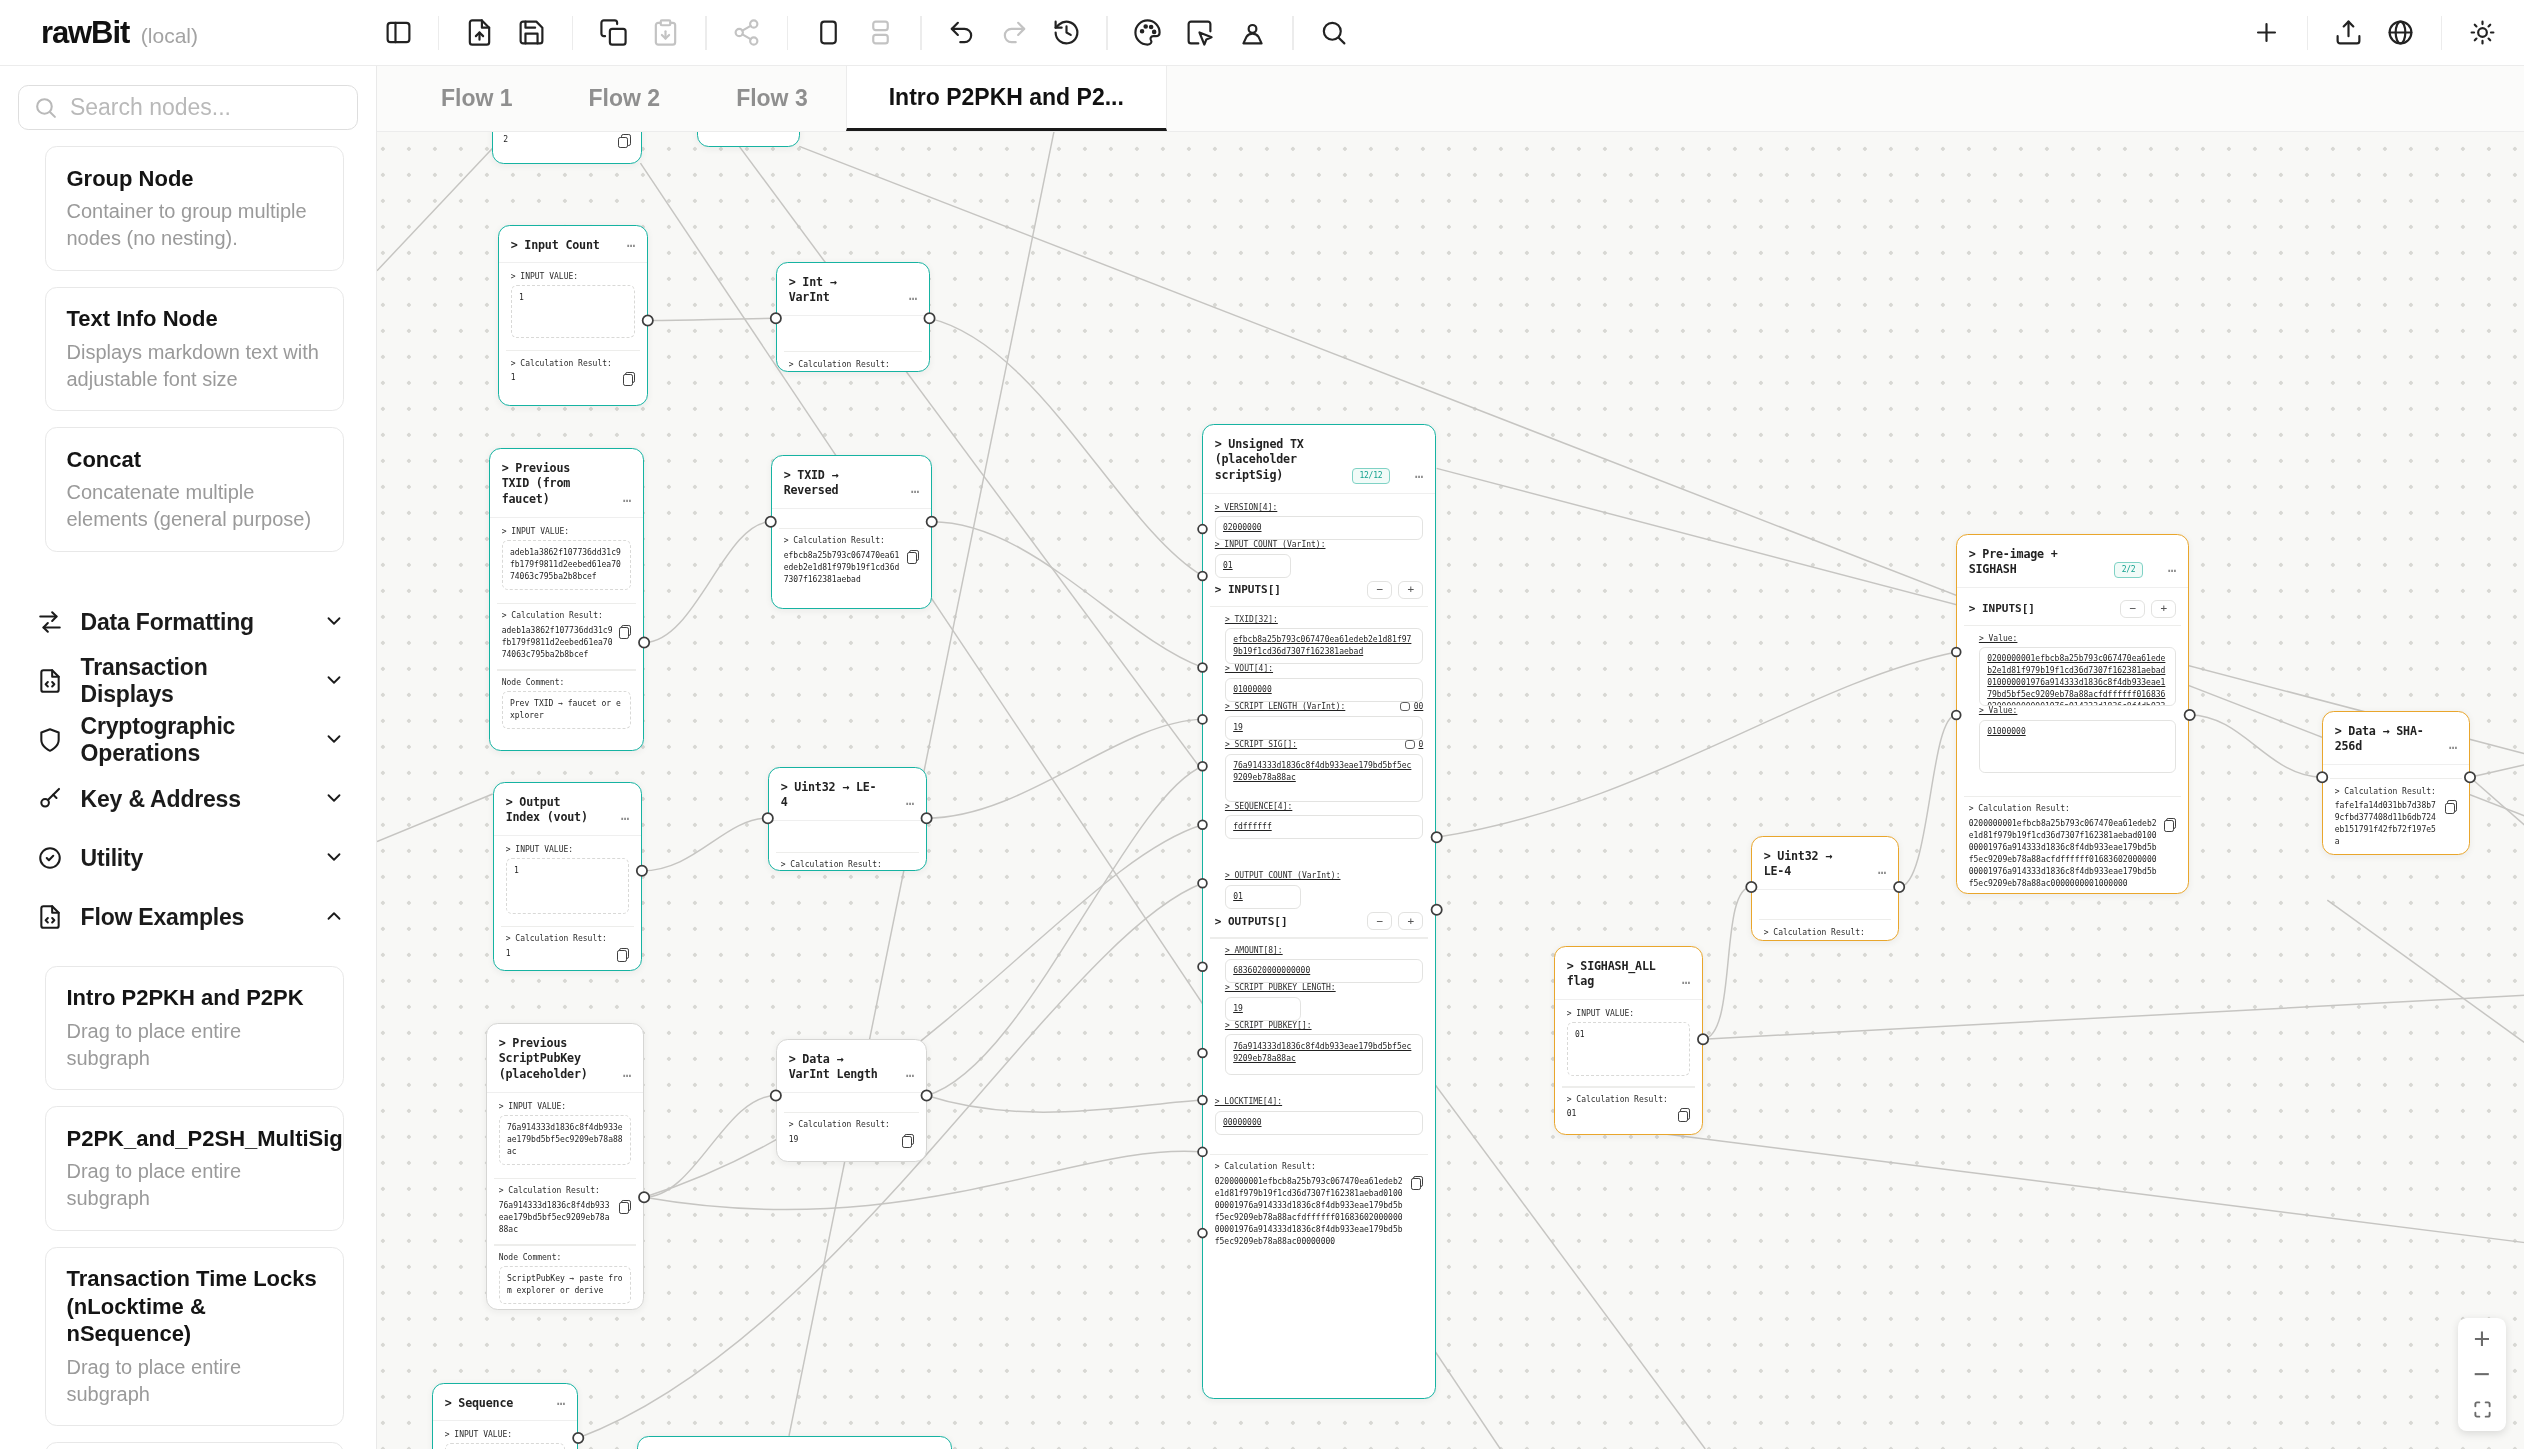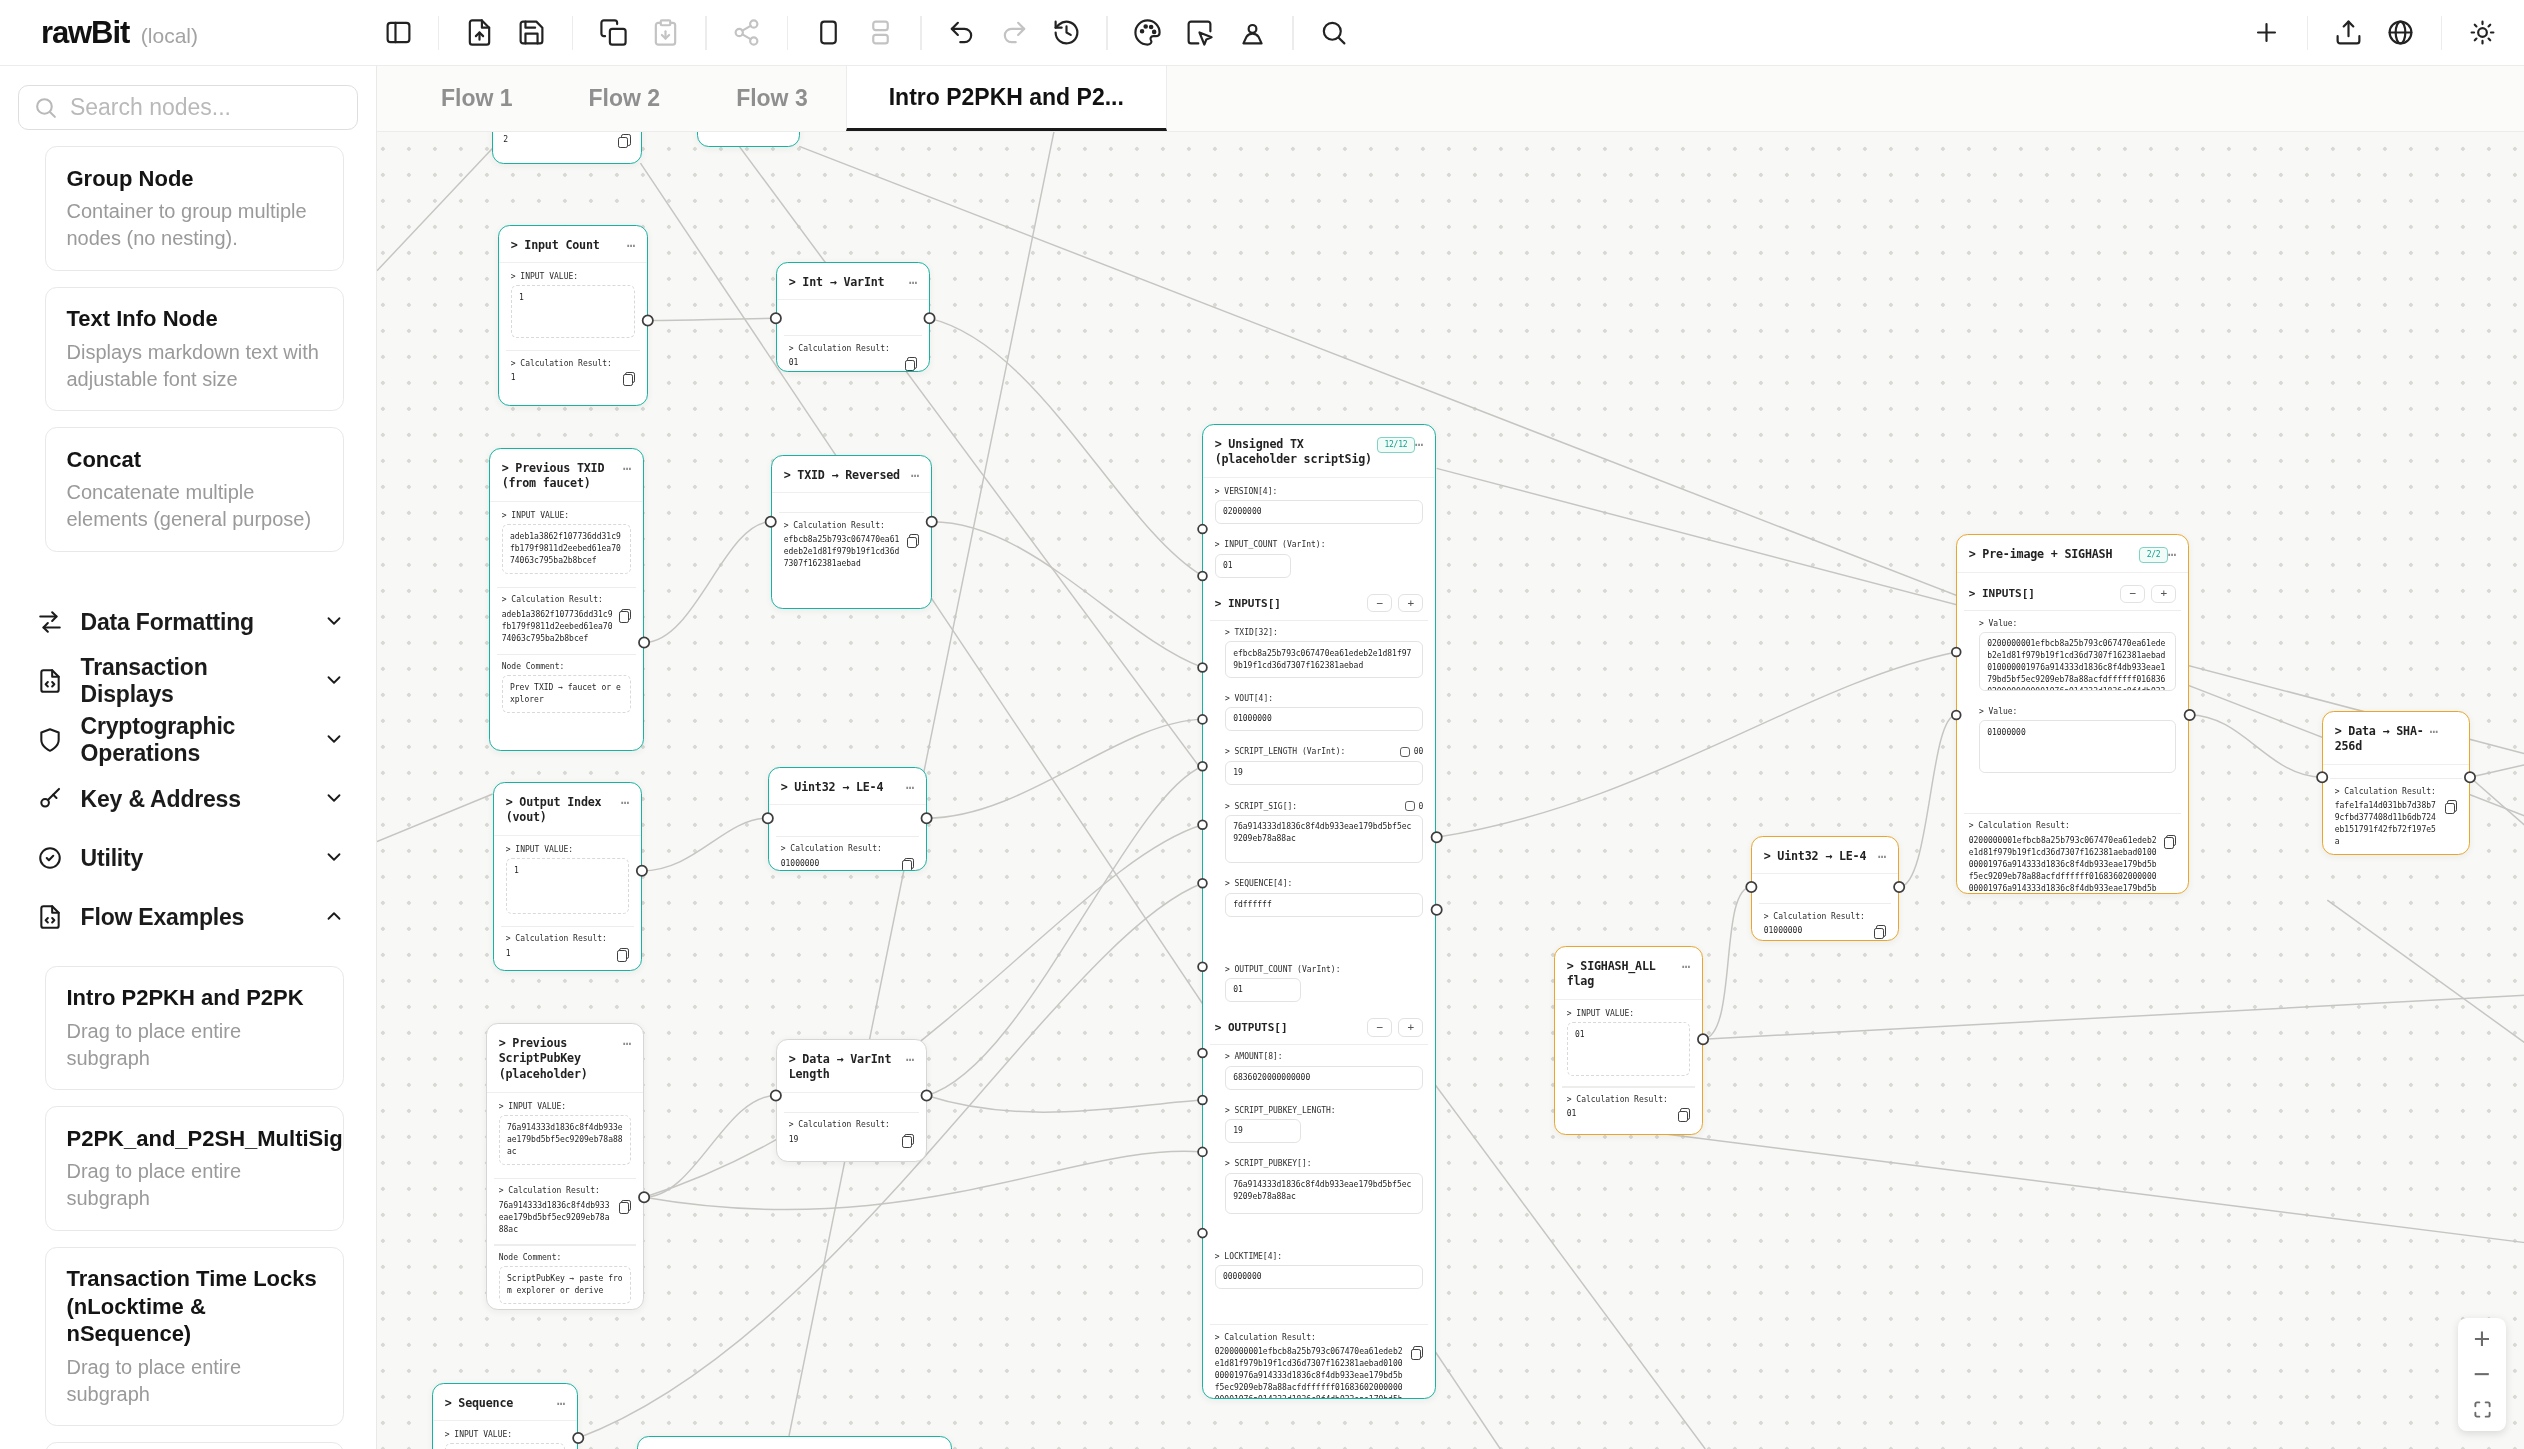--- a/index.html
+++ b/index.html
@@ -54,21 +54,21 @@
   svg.edges, svg.ports { position:absolute; left:0; top:0; width:2525px; height:1449px; pointer-events:none; }
   svg.edges { z-index:1; } svg.ports { z-index:6; }
   svg.edges path, svg.edges line { stroke:#c6c5c2; stroke-width:2; fill:none; }
   svg.ports circle { fill:#fff; stroke:#3d3d3d; stroke-width:2.4; }
 
   .node { position:absolute; background:#fff; border:1.8px solid #16b3a2; border-radius:11.7px;
     z-index:3; font-family:"DejaVu Sans Mono", monospace; color:#222; overflow:hidden;
     box-shadow:0 1.5px 7.3px rgba(40,40,40,0.06); }
   .node.amber { border-color:#e9a62c; }
   .node.gray  { border-color:#d6d6d4; border-width:1.5px; }
-  .nhead { display:flex; align-items:flex-start; gap:0; padding:11.7px 11.7px 8.8px 11.7px;
+  .nhead { display:flex; align-items:flex-end; gap:25px; padding:11.7px 11.7px 8.8px 11.7px;
     font-size:11.7px; font-weight:700; line-height:1.35; letter-spacing:-0.2px;
     border-bottom:1.1px solid #efefef; }
   .nhead .ttl { flex:1; white-space:pre-wrap; }
   .dots { color:#8b8b8b; font-weight:400; flex:none; line-height:1.1; }
   .dots::before { content:"⋯"; font-size:14px; }
   .badge { flex:none; font-size:8px; color:#12a08e; border:1.1px solid #7fd2c5; background:#f1fbf8;
     border-radius:4px; padding:1.5px 6.6px; font-weight:400; margin-top:0.7px; }
   .nbody { padding:8.8px 11.7px 10.2px 11.7px; }
   .nlabel { font-size:8px; color:#2c2c2c; margin-bottom:4.4px; white-space:nowrap; }
   .dashed { border:1.1px dashed #d9d9d7; border-radius:5.9px; padding:5.9px 7.3px; font-size:8px;
@@ -89,21 +89,21 @@
   .mp { width:25px; height:18.3px; border:1.1px solid #e2e2e0; border-radius:5.9px; background:#fff;
     display:flex; align-items:center; justify-content:center; color:#555; font-size:11px;
     font-family:"DejaVu Sans Mono",monospace; }
   .mp.minus::before { content:"−"; } .mp.plus::before { content:"+"; }
   .indent { padding-left:10.2px; }
   .lbl-row { display:flex; align-items:center; gap:1px; }
   .lbl-row .nlabel { flex:1; }
   .cbx-wrap { display:flex; align-items:center; gap:3.7px; flex:none; margin-bottom:4.4px; }
   .cbx { width:9.5px; height:9.5px; border:1.2px solid #5d5d5d; border-radius:2.9px; background:#fff; }
   .cbx-lbl { font-size:8px; color:#2c2c2c; }
-  .fgroup { margin-bottom:16px; }
+  .fgroup { margin-bottom:0;text-decoration:underline; }
   .comment-lbl { font-size:8px; color:#2c2c2c; margin:7.3px 0 4.4px 0; }
 
   
   .zoomctl { position:absolute; right:19px; bottom:17.6px; width:48px; background:#fff; border-radius:8.8px;
     box-shadow:0 2.2px 8.8px rgba(0,0,0,0.12); z-index:18; padding:4.4px 0; }
   .zbtn { height:35px; display:flex; align-items:center; justify-content:center; color:#6b6b6b; }
   .zbtn.zin::before { content:"+"; font-size:29px; font-weight:300; }
   .zbtn.zout::before { content:"−"; font-size:29px; font-weight:300; }
   .zbtn svg { width:19px; height:19px; }
 </style>

